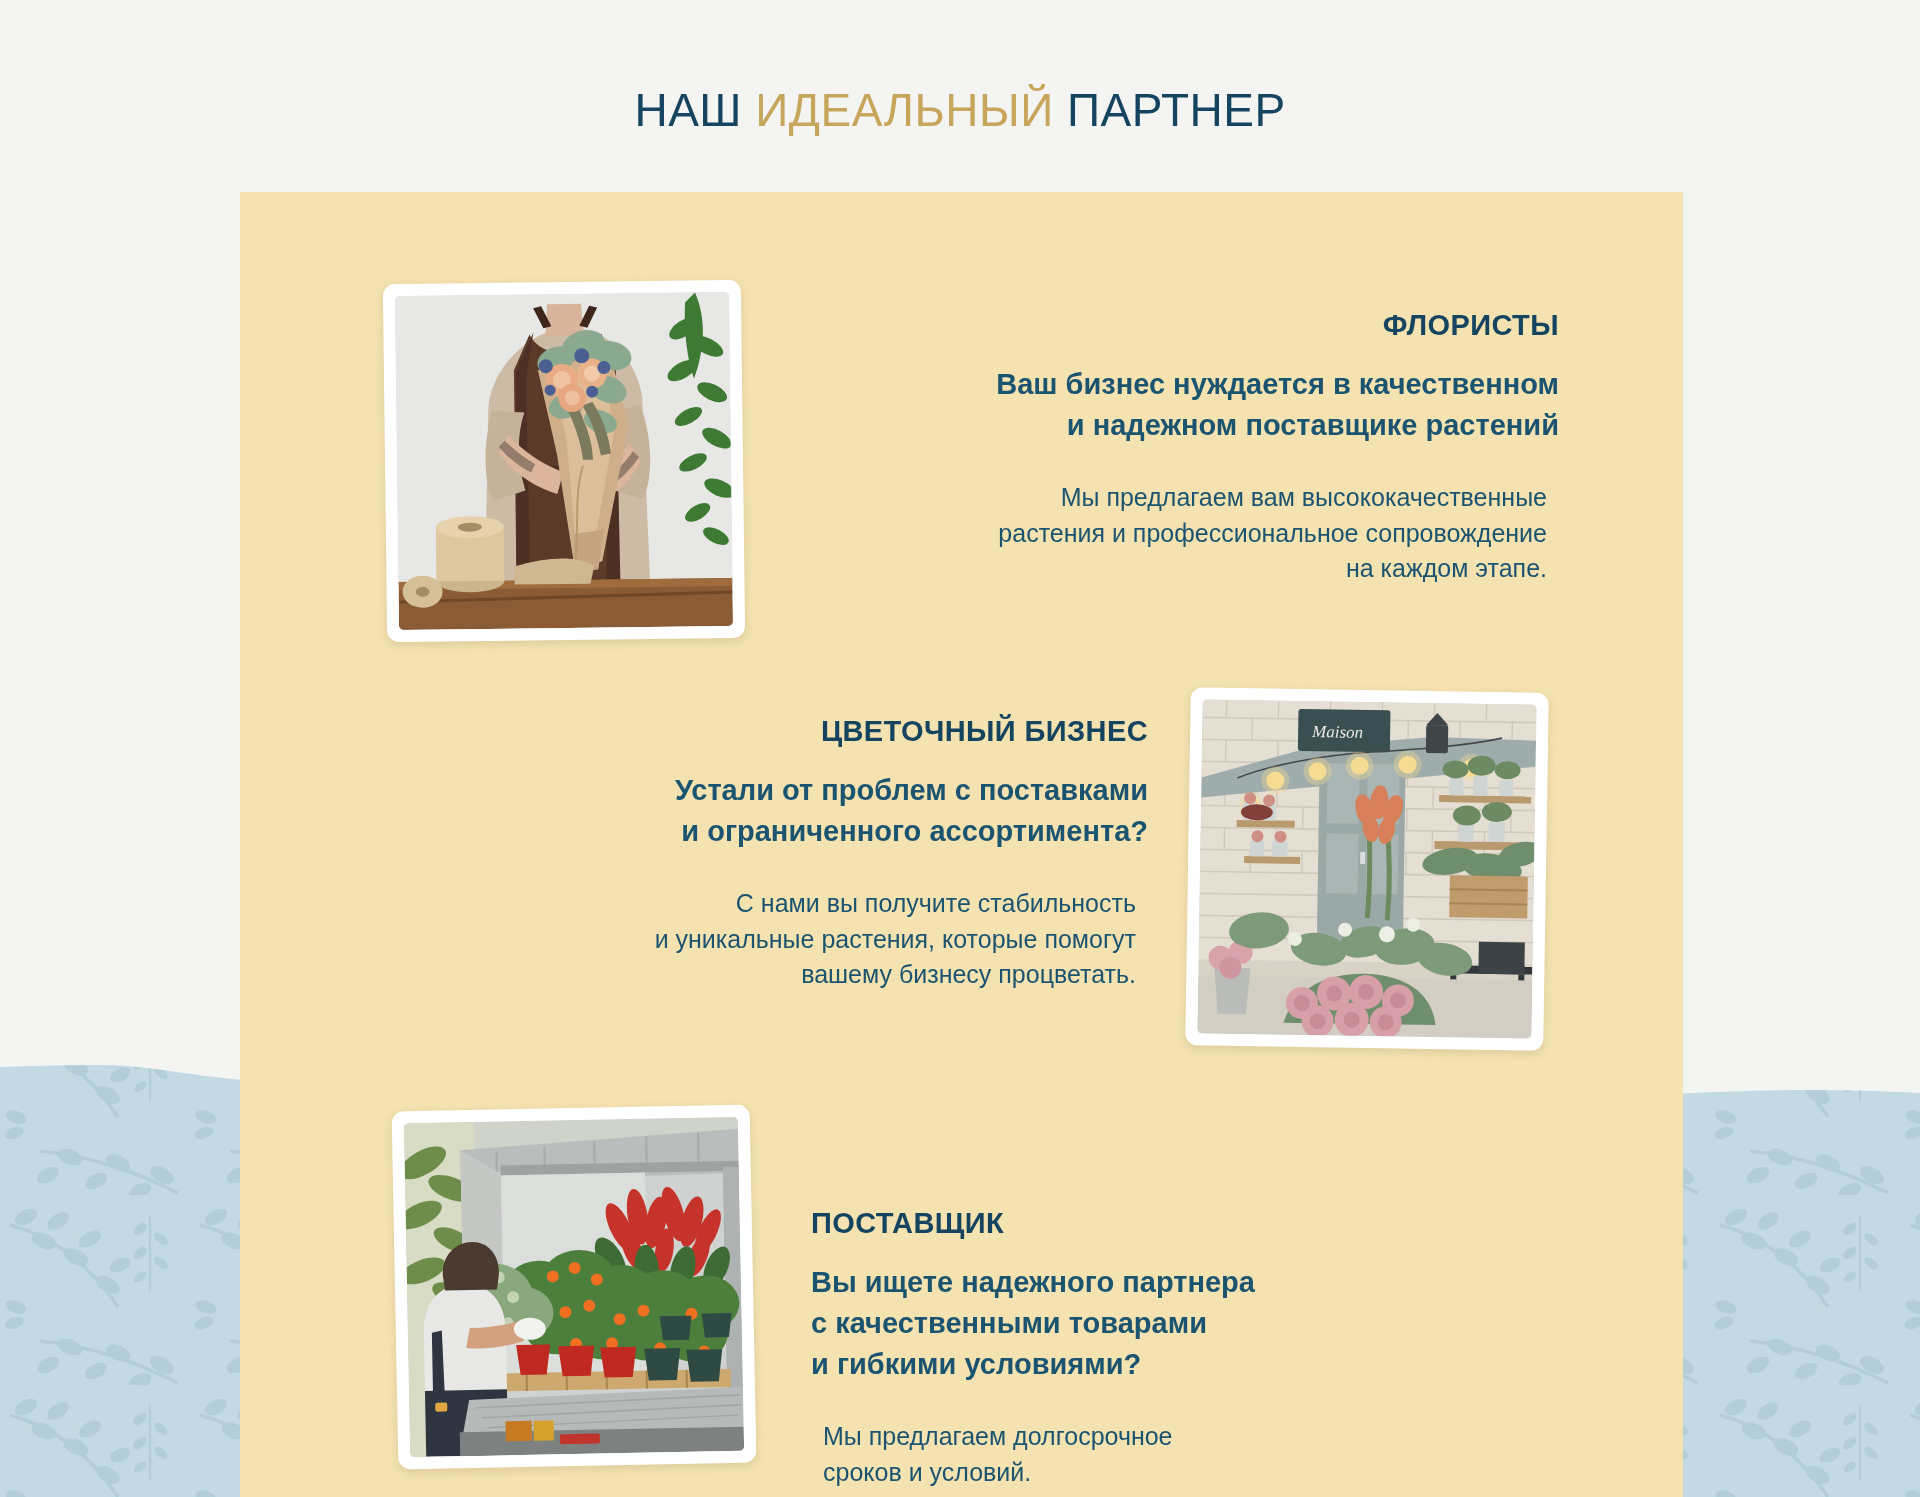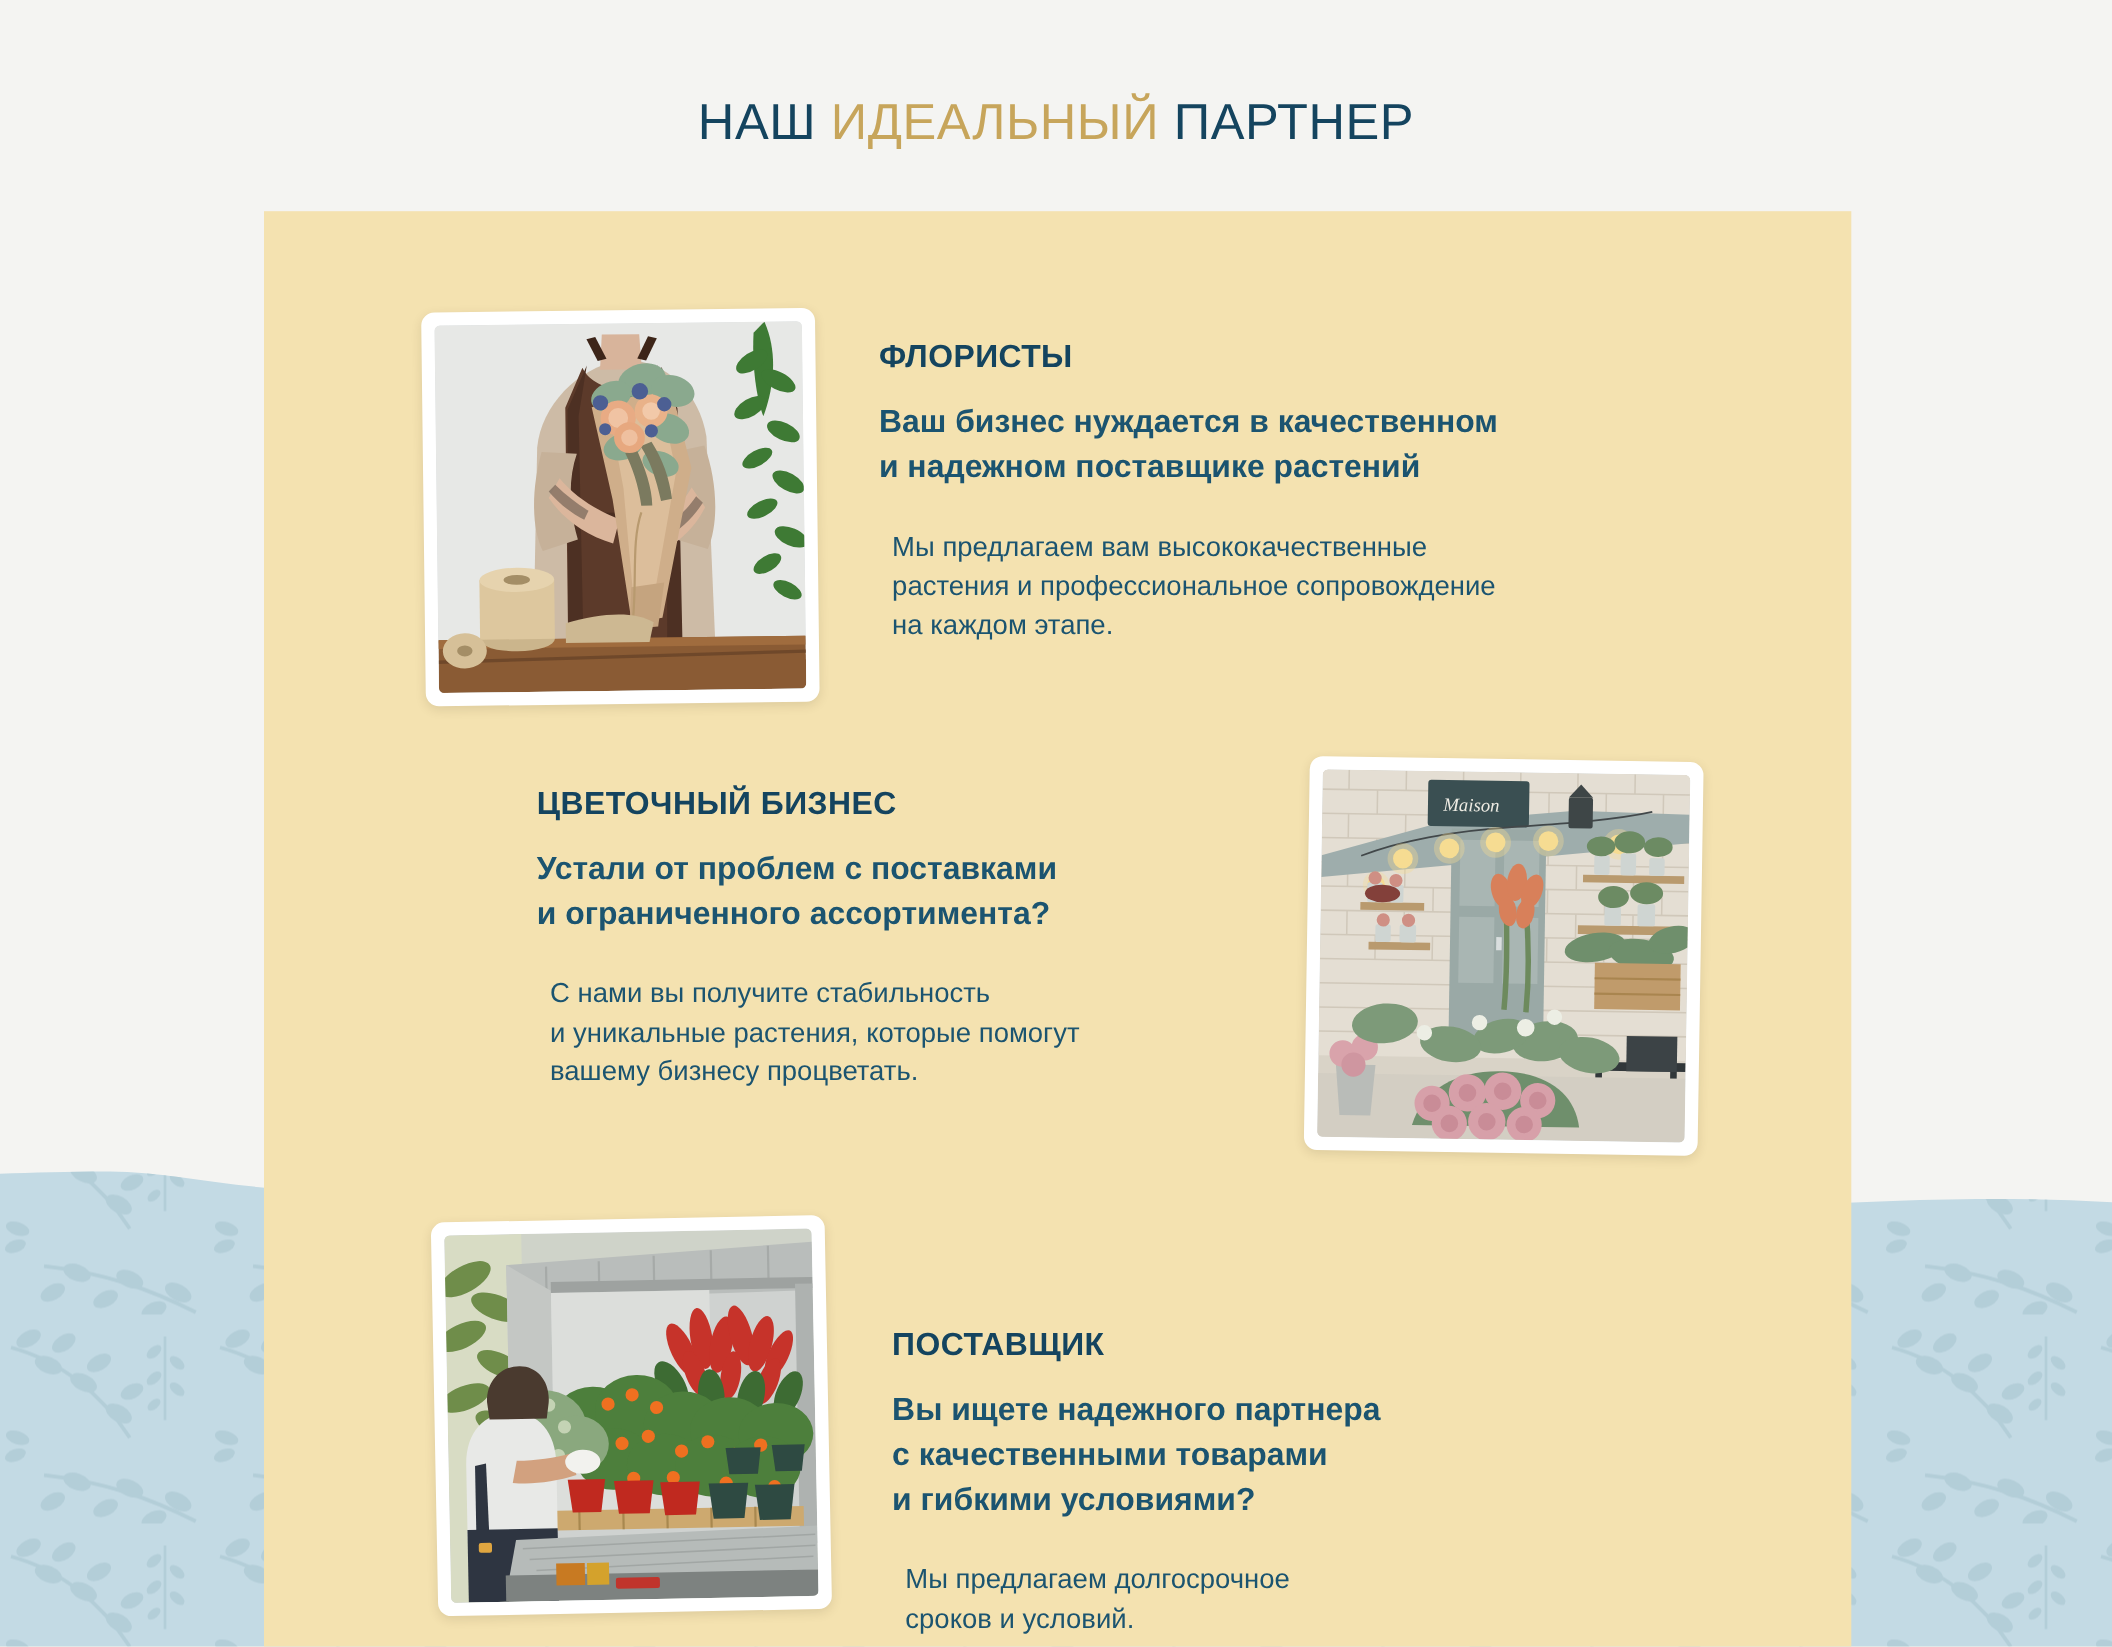--- a/index.html
+++ b/index.html
@@ -65,22 +65,22 @@
   .title .w-dark { color: #14445f; }
   .title .w-gold { color: #c7a55b; }
 
   
   .row {
     position: absolute;
     display: flex;
     align-items: flex-start;
     z-index: 3;
   }
-  .row-1 { left: 385px; top: 282px; }
-  .row-2 { left: 488px; top: 690px; }
+  .row-1 { left: 385px; top: 282px; text-align: right; }
+  .row-2 { left: 488px; top: 690px; text-align: right; }
   .row-3 { left: 395px; top: 1108px; }
 
   
   .photo-frame {
     background: #ffffff;
     border-radius: 12px;
     box-shadow: 0 3px 10px rgba(60,50,20,0.13);
     padding: 12px;
     flex: 0 0 auto;
   }

